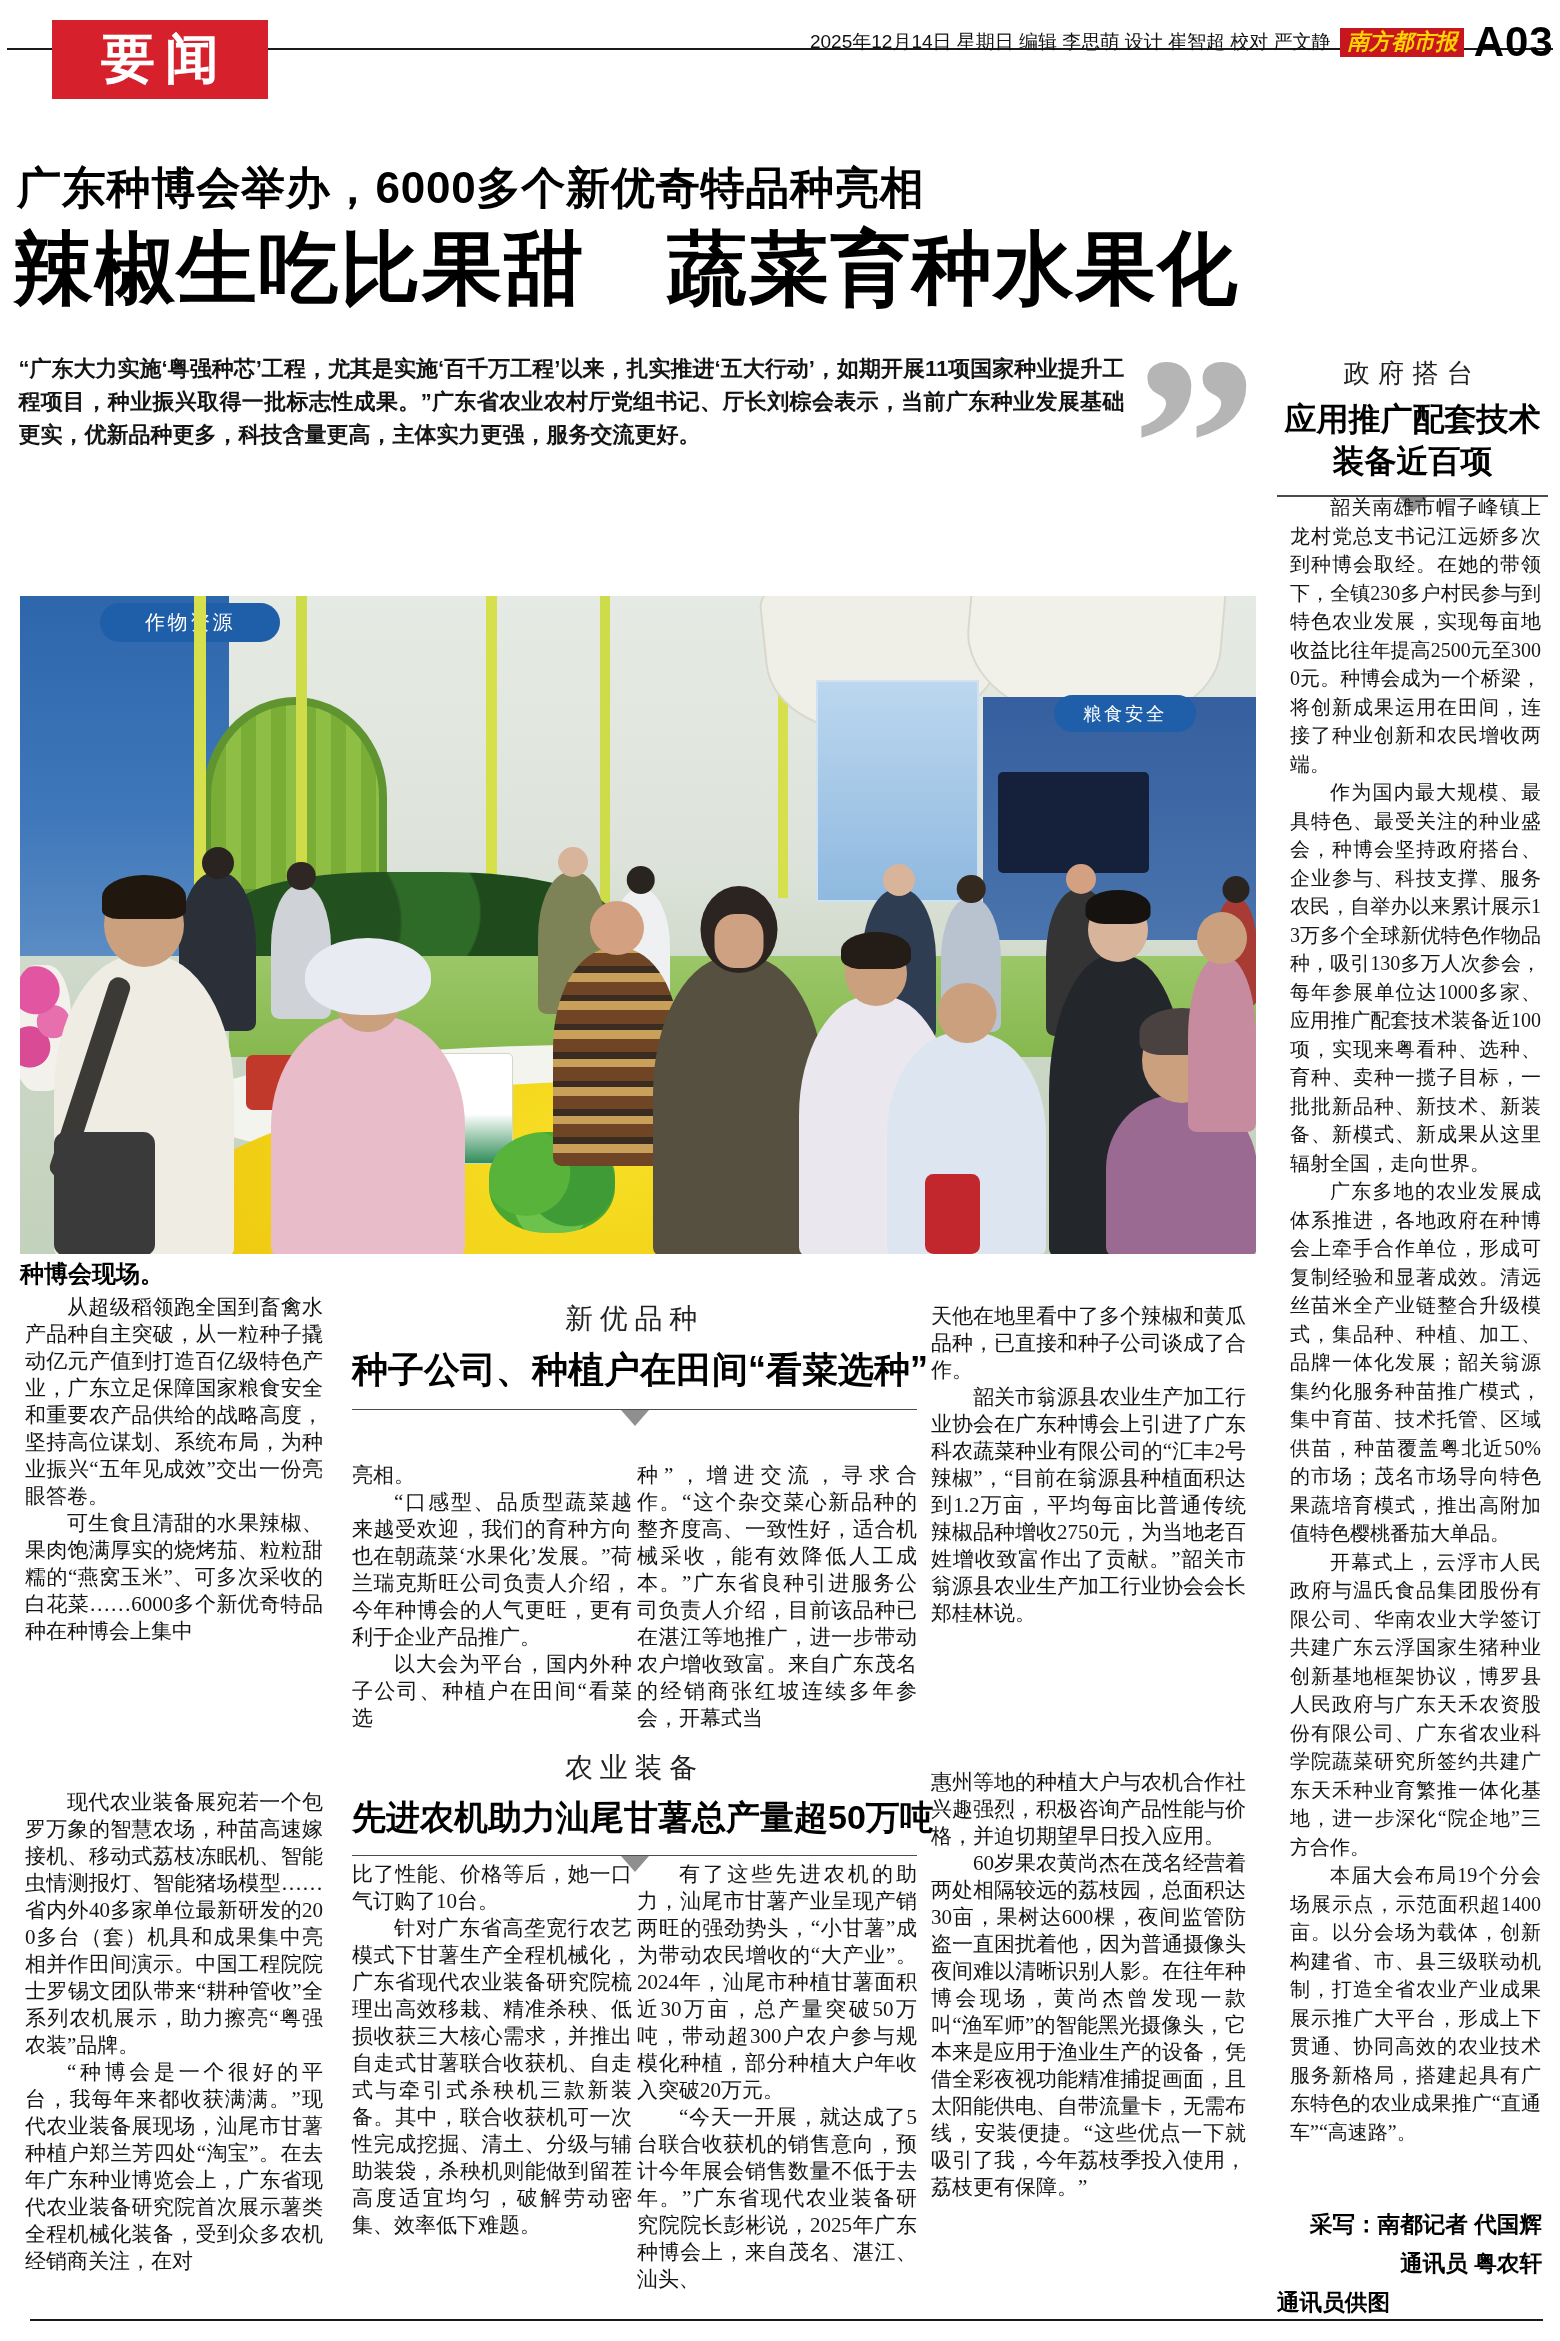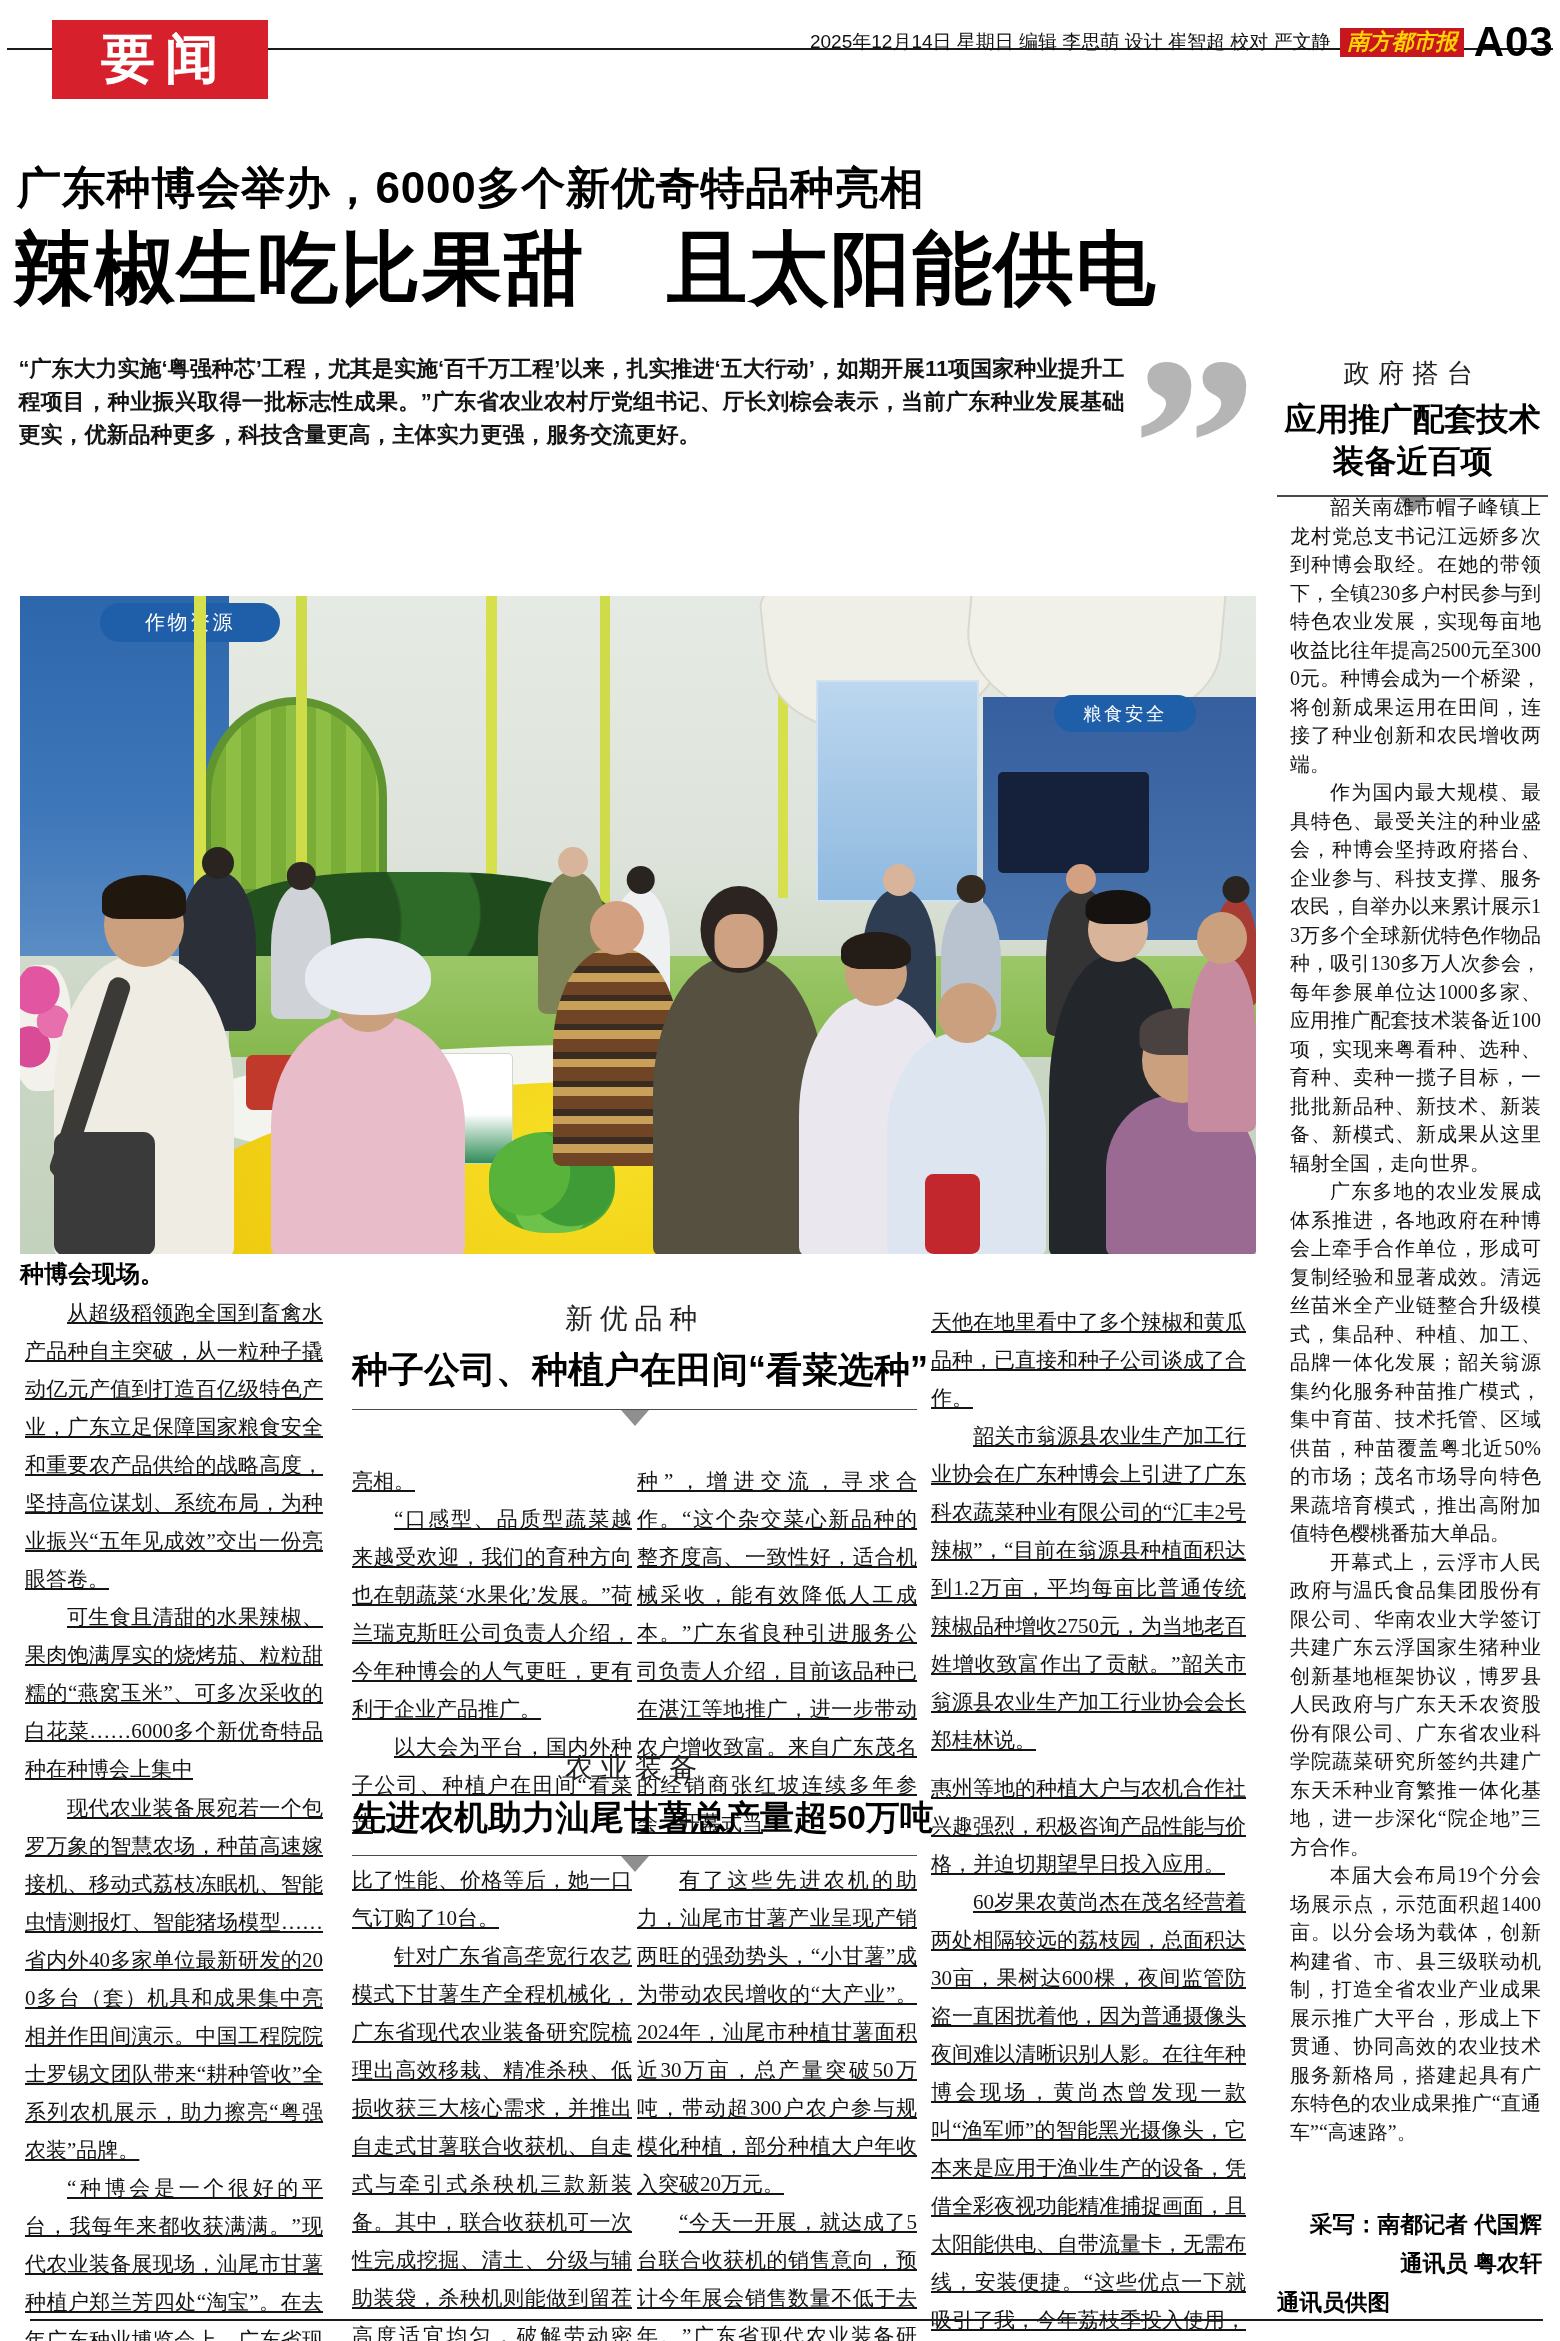--- a/index.html
+++ b/index.html
@@ -37,21 +37,21 @@
   
   .photo{position:absolute;left:20px;top:596px;width:1236px;height:658px;overflow:hidden;
          background:linear-gradient(180deg,#e6eae4 0%,#dde3da 40%,#cdd8c8 60%,#c3d2bc 100%);}
   .ph{position:absolute;}
   .fig{position:absolute;border-radius:46% 46% 8.4px 8.4px;}
   .hd{position:absolute;left:50%;transform:translateX(-50%);border-radius:50%;}
   .caption{position:absolute;left:20px;top:1258px;font-family:"Liberation Sans","DejaVu Sans",sans-serif;
            font-weight:700;font-size:24px;color:#000;}
 
   
-  .bodycol{position:absolute;font-size:21px;line-height:38px;text-align:justify;word-break:break-all;text-decoration:underline;}
+  .bodycol{position:absolute;font-size:21px;line-height:27px;text-align:justify;word-break:break-all;}
   .body-p{margin:0;text-indent:2em;}
   .body-p.cont{text-indent:0;}
 
   .col1-upper{left:25px;top:1294px;width:298px;}
   .col1-lower{left:25px;top:1789px;width:298px;}
   .sec-colA1{left:352px;top:1462px;width:280px;}
   .sec-colB1{left:637px;top:1462px;width:280px;}
   .col4-upper{left:931px;top:1303px;width:315px;}
   .sec-colA2{left:352px;top:1861px;width:280px;}
   .sec-colB2{left:637px;top:1861px;width:280px;}
@@ -92,21 +92,21 @@
   <div class="section-box">
     <span>要闻</span>
   </div>
   <div class="header-right">
     <span class="dateline">2025年12月14日 星期日  编辑 李思萌 设计 崔智超 校对 严文静</span>
     <span class="brand-box">南方都市报</span>
     <span class="page-no">A03</span>
   </div>
 
   <div class="kicker">广东种博会举办，6000多个新优奇特品种亮相</div>
-  <div class="main-title">辣椒生吃比果甜　且太阳能供电</div>
+  <div class="main-title">辣椒生吃比果甜　蔬菜育种水果化</div>
 
   <div class="lead">
       <p class="body-p cont">“广东大力实施‘粤强种芯’工程，尤其是实施‘百千万工程’以来，扎实推进‘五大行动’，如期开展11项国家种业提升工程项目，种业振兴取得一批标志性成果。”广东省农业农村厅党组书记、厅长刘棕会表示，当前广东种业发展基础更实，优新品种更多，科技含量更高，主体实力更强，服务交流更好。</p>
     </div>
   <div class="quote-mark">”</div>
 
   <div class="photo">
 
     <div class="ph" style="left:0;top:0;width:209px;height:360px;background:linear-gradient(180deg,#2e66ab,#3e77ba 60%,#5b8cc4);"></div>
     <div class="ph" style="left:80px;top:6.7px;width:180px;height:39px;background:#1f5ea8;border-radius:20px;display:flex;align-items:center;justify-content:center;color:#fff;font-family:'Liberation Sans',sans-serif;font-size:20px;letter-spacing:2.5px;">作物资源</div>

